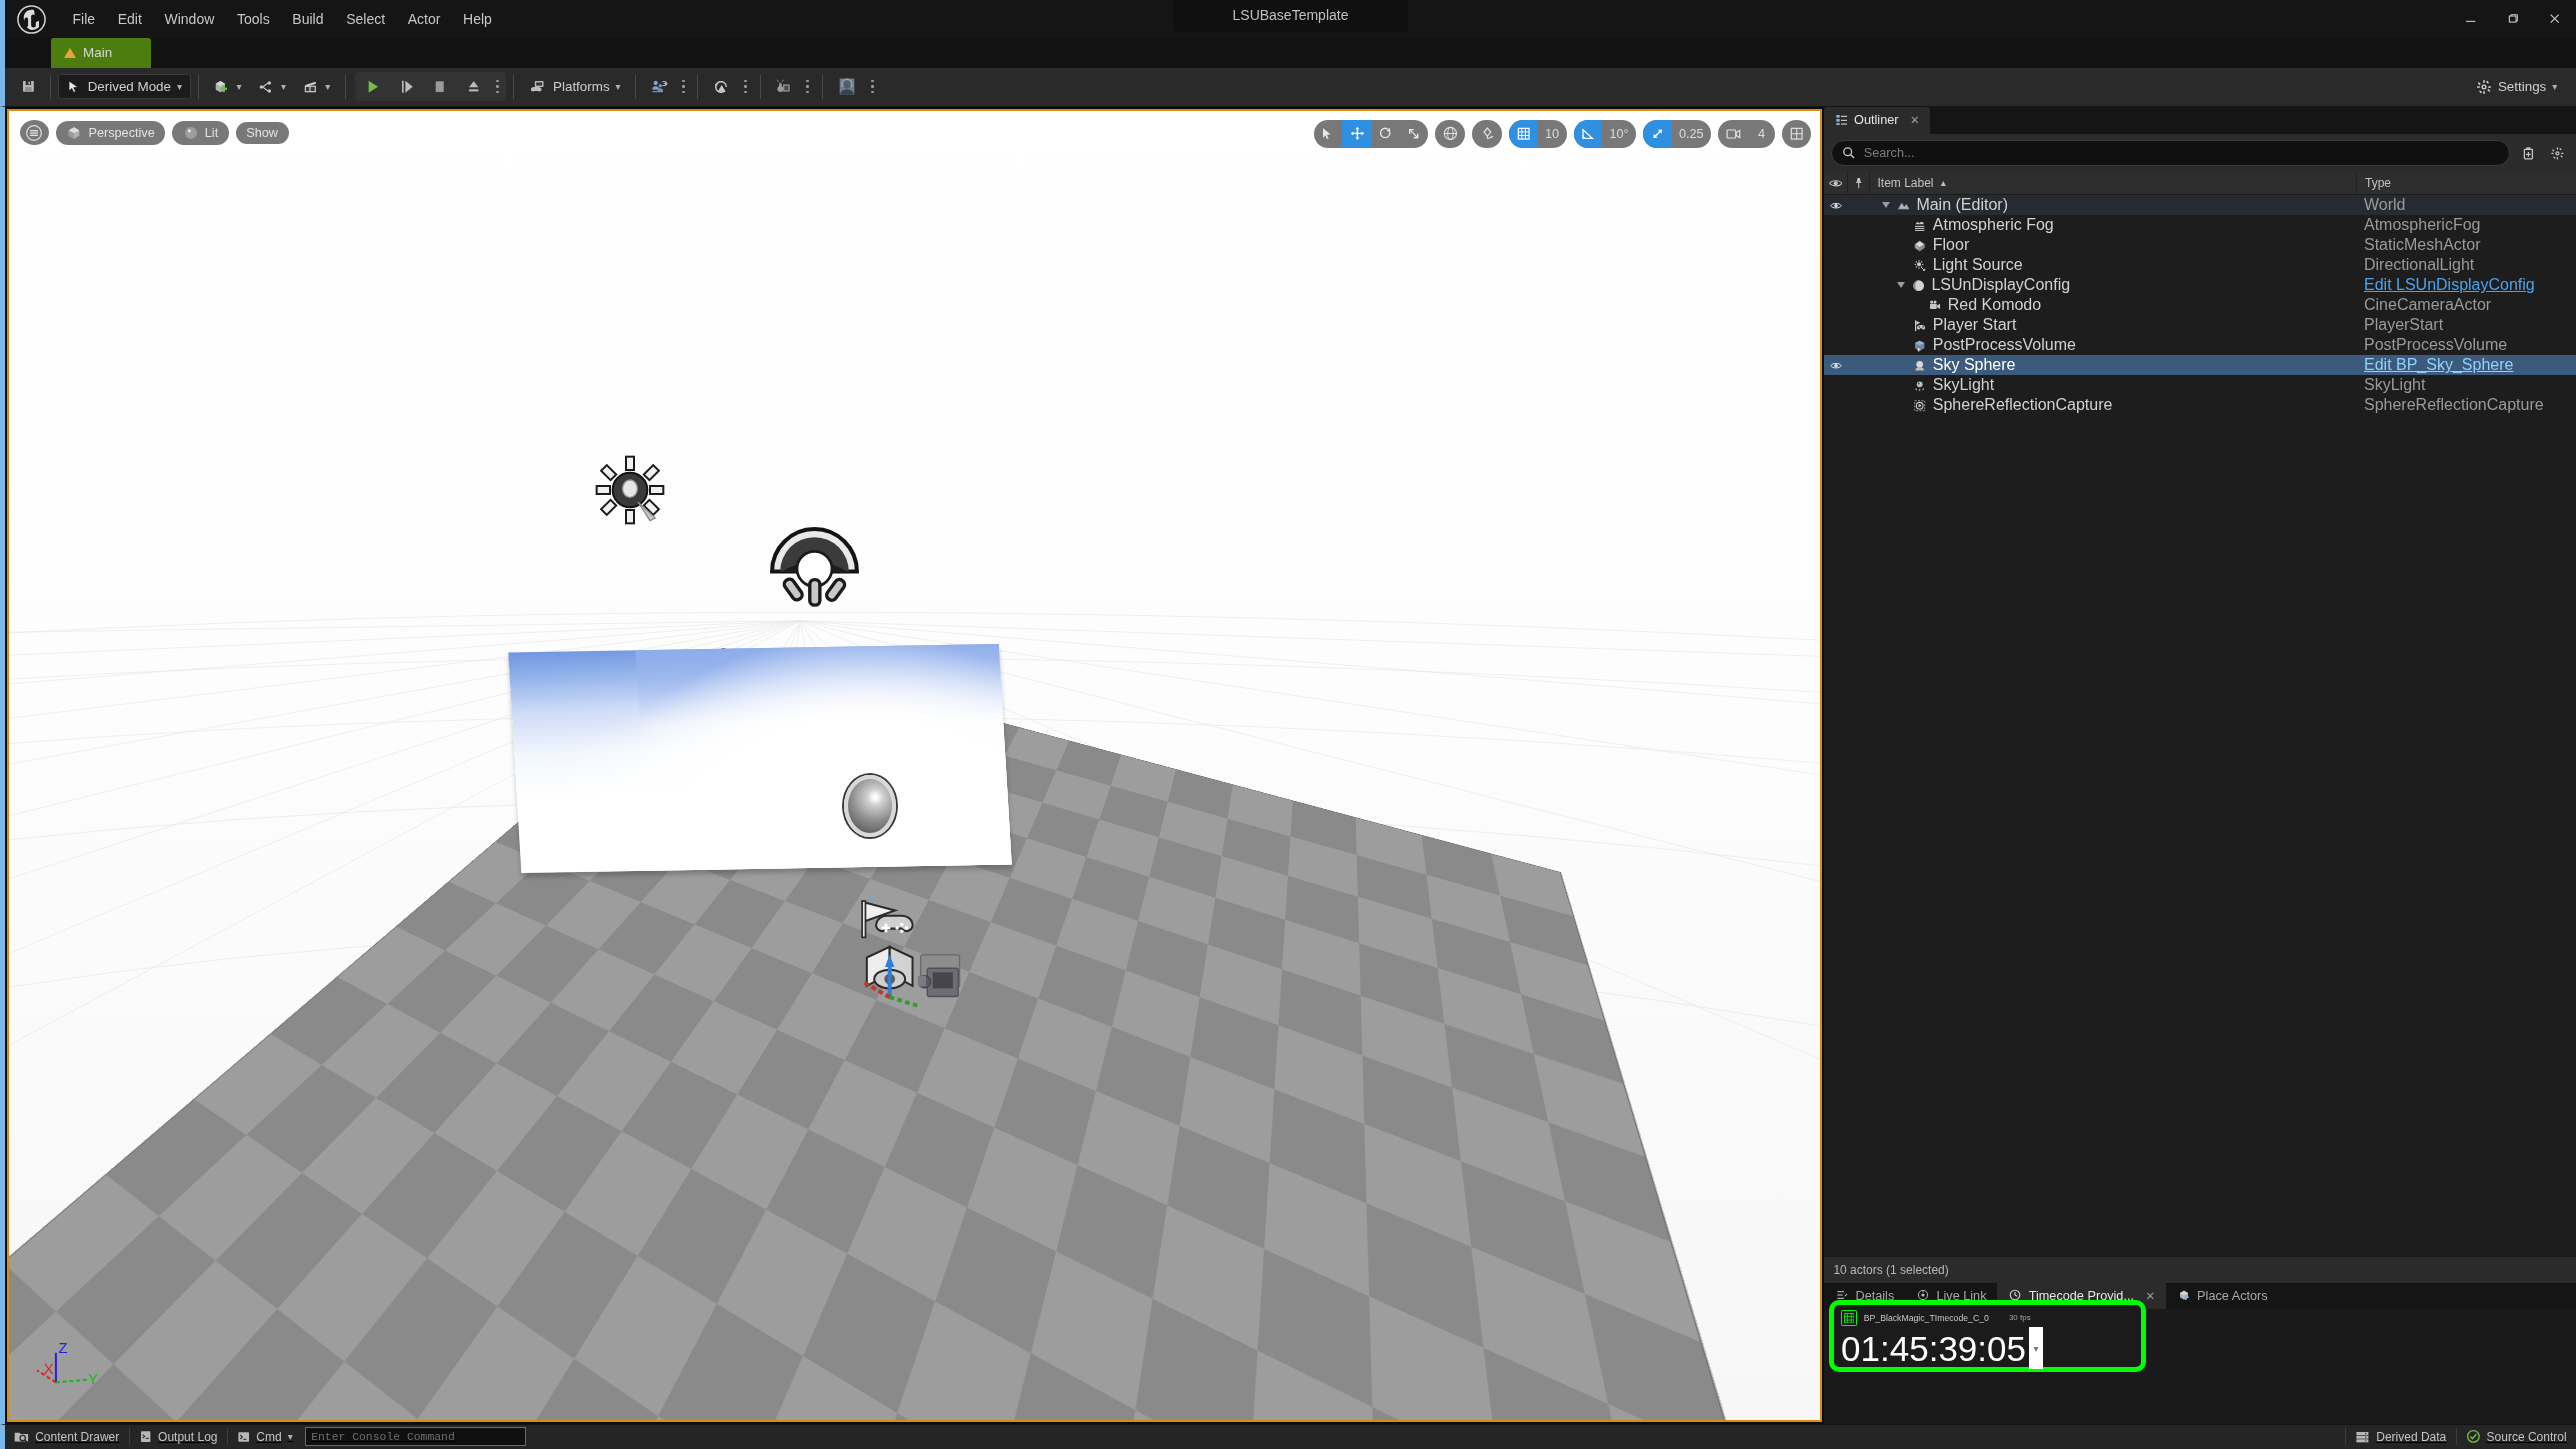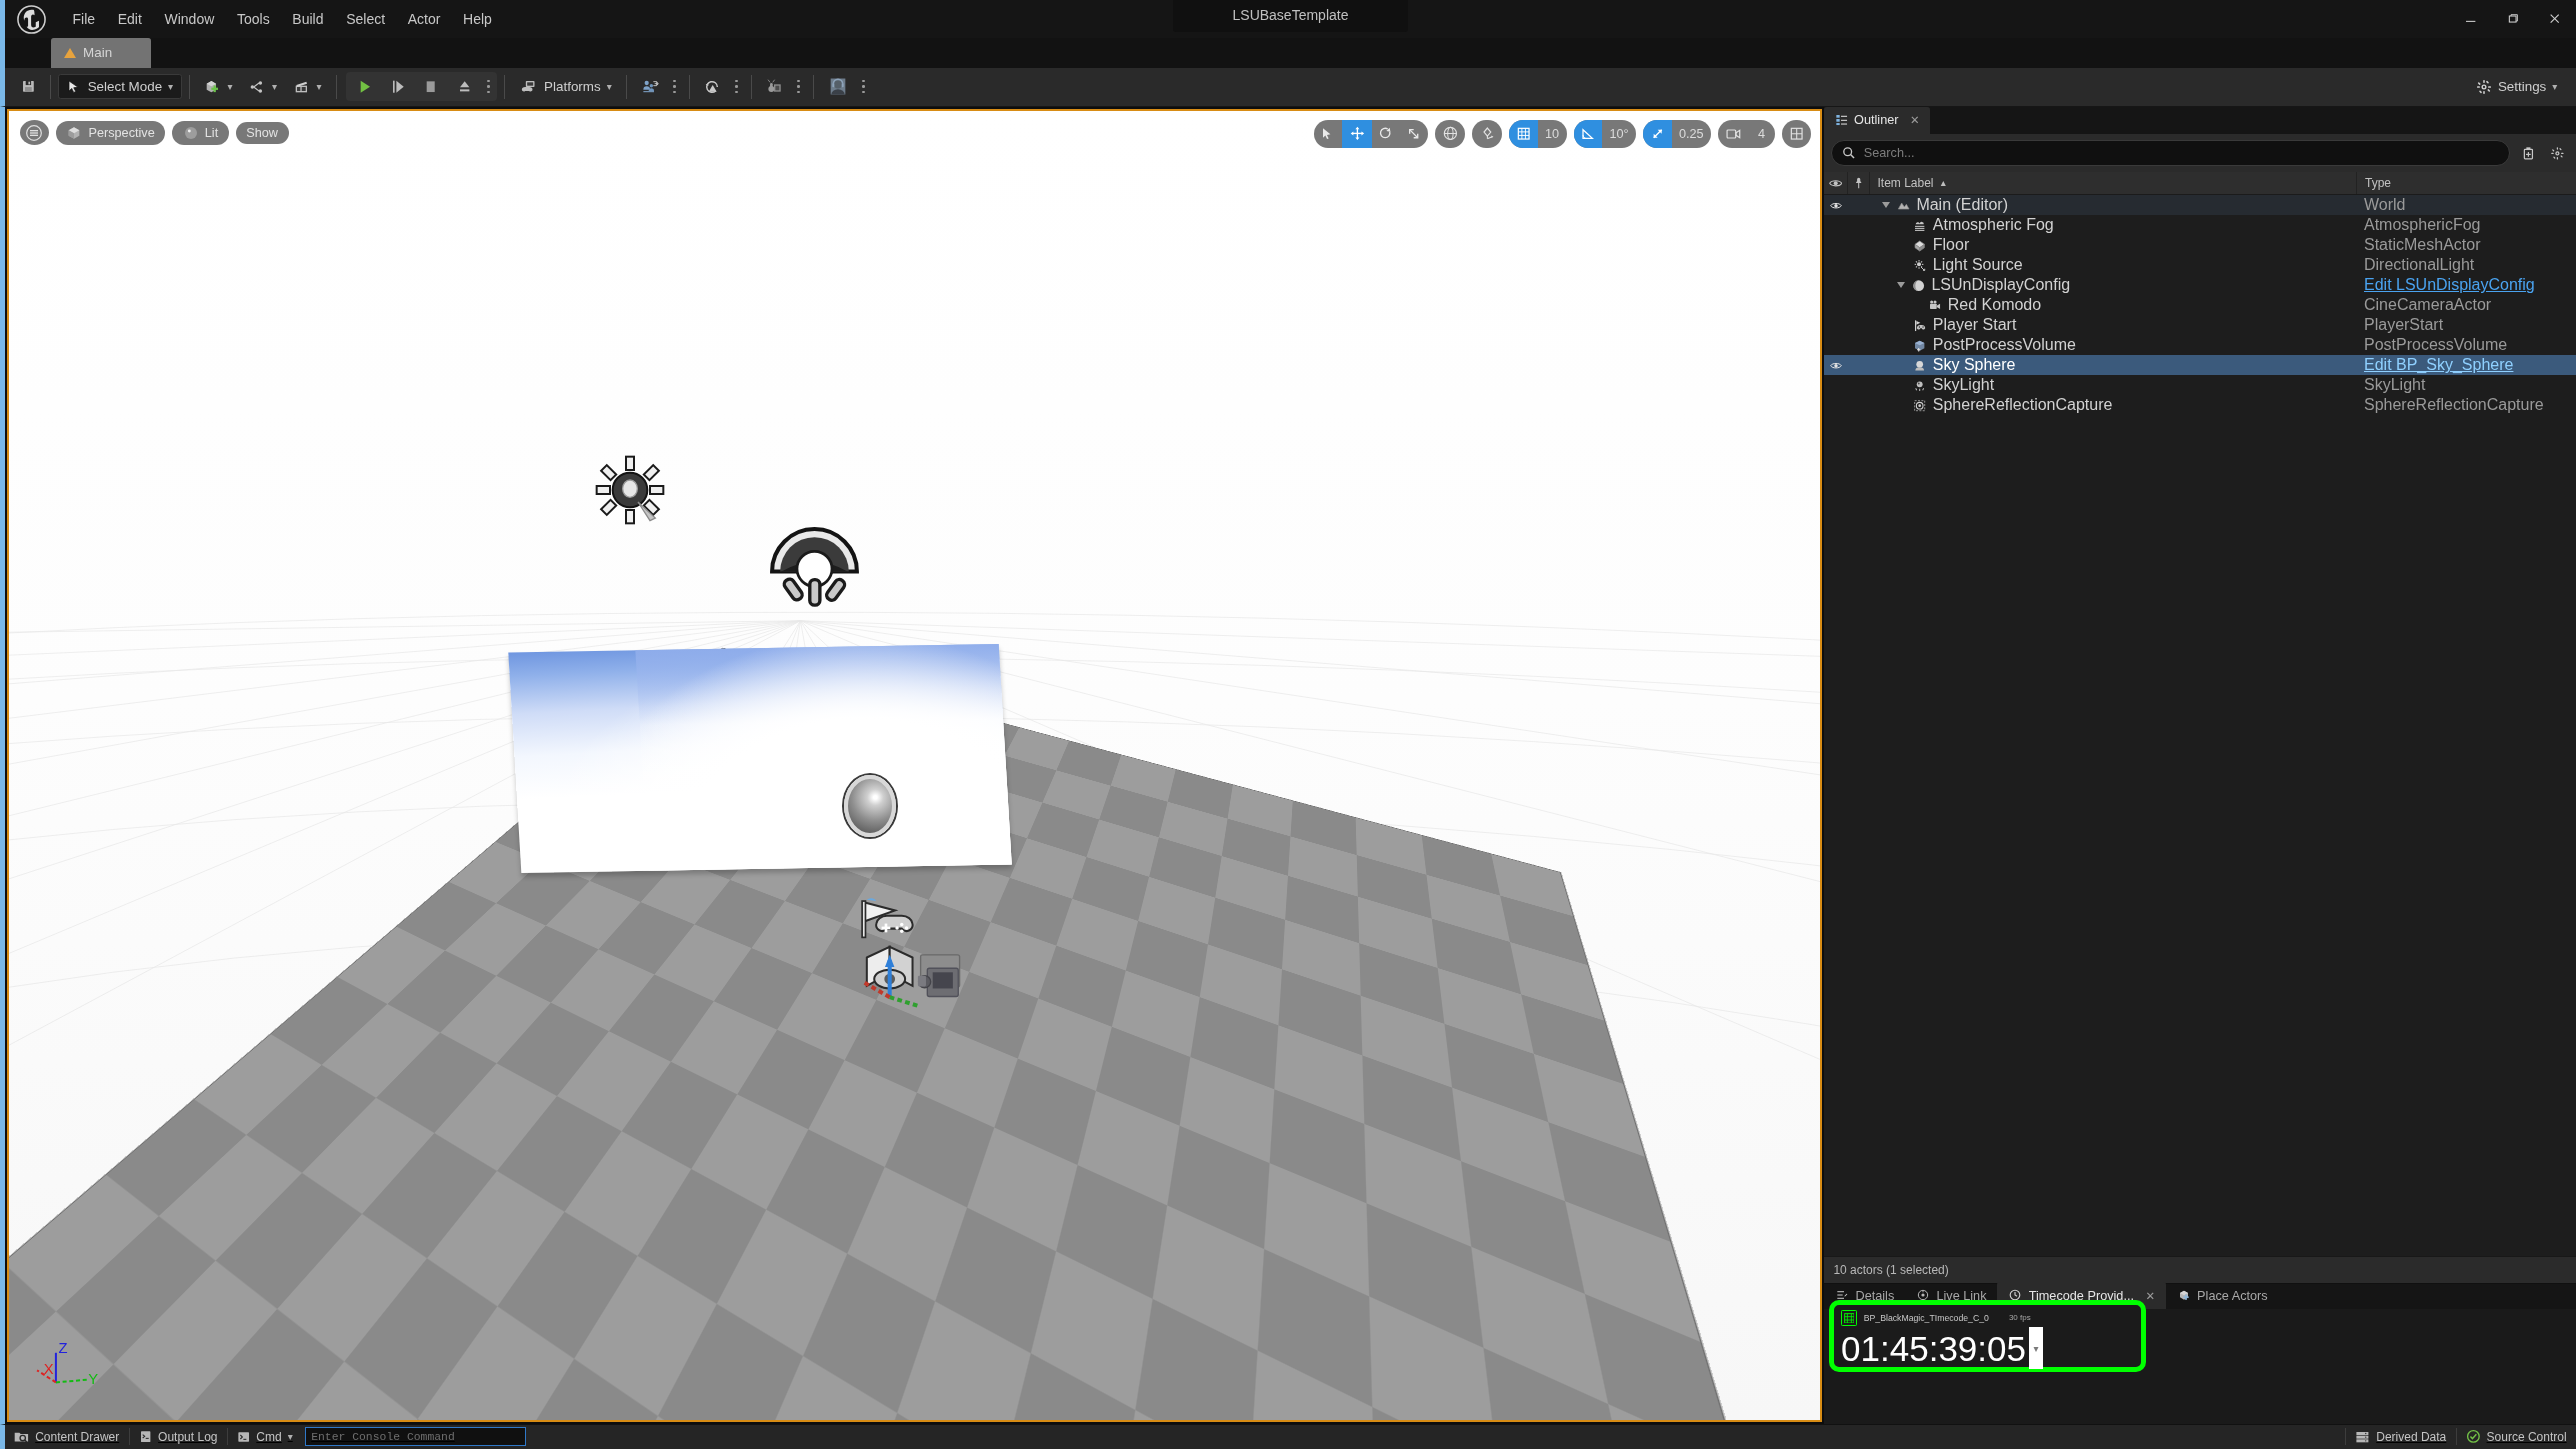--- a/index.html
+++ b/index.html
@@ -49,21 +49,21 @@
   }
   .win-btn svg { width: 13.4px; height: 13.4px; }
 
   
   .tabrow {
     height: 29.5px; background: #121212; display: flex; align-items: flex-end;
     flex: none; border-left: 5.4px solid #7ab8e8;
   }
   .ltab {
     display: flex; align-items: center; gap: 6.7px;
-    background: #737373; color: #d5d5d5; font-size: 13.4px;
+    background: #4d7c0f; color: #d5d5d5; font-size: 13.4px;
     height: 29.5px; padding: 0 39px 0 13.4px; margin-left: 46px;
     border-radius: 2.7px 2.7px 0 0;
   }
   .ltab .tri { width: 0; height: 0;
     border-left: 6px solid transparent; border-right: 6px solid transparent;
     border-bottom: 10px solid #e8a33d; }
 
   
   .toolbar {
     height: 39px; background: #2a2a2a; display: flex; align-items: center;
@@ -361,21 +361,21 @@
           <rect x="11" y="4" width="2.5" height="4" fill="#b9b9b9"></rect>
         <rect x="6" y="12" width="10" height="7" fill="#8e8e8e"></rect>
       </svg>
     </div>
     <div class="tb-sep"></div>
 
     <div class="tb-btn dark">
       <svg width="14.8" height="14.8" viewBox="0 0 22 22">
         <path d="M3 3 L3 18 L7 14 L10 20 L13 18.6 L10 13 L16 12 Z" fill="#e8e8e8" stroke="#111" stroke-width="1"></path>
       </svg>
-      <span>Select Mode</span>
+      <span>Derived Mode</span>
       <span class="chev">▾</span>
     </div>
     <div class="tb-sep"></div>
 
     <div class="tb-btn">
       <svg width="17.4" height="16" viewBox="0 0 26 24">
         <path d="M4 7 L11 3 L18 7 L18 16 L11 20 L4 16 Z" fill="#b0b0b0"></path>
         <path d="M11 3 L18 7 L11 11 L4 7 Z" fill="#d4d4d4"></path>
         <rect x="11" y="13" width="10" height="3.4" fill="#6cc24a"></rect>
           <rect x="14.3" y="9.7" width="3.4" height="10" fill="#6cc24a"></rect>

